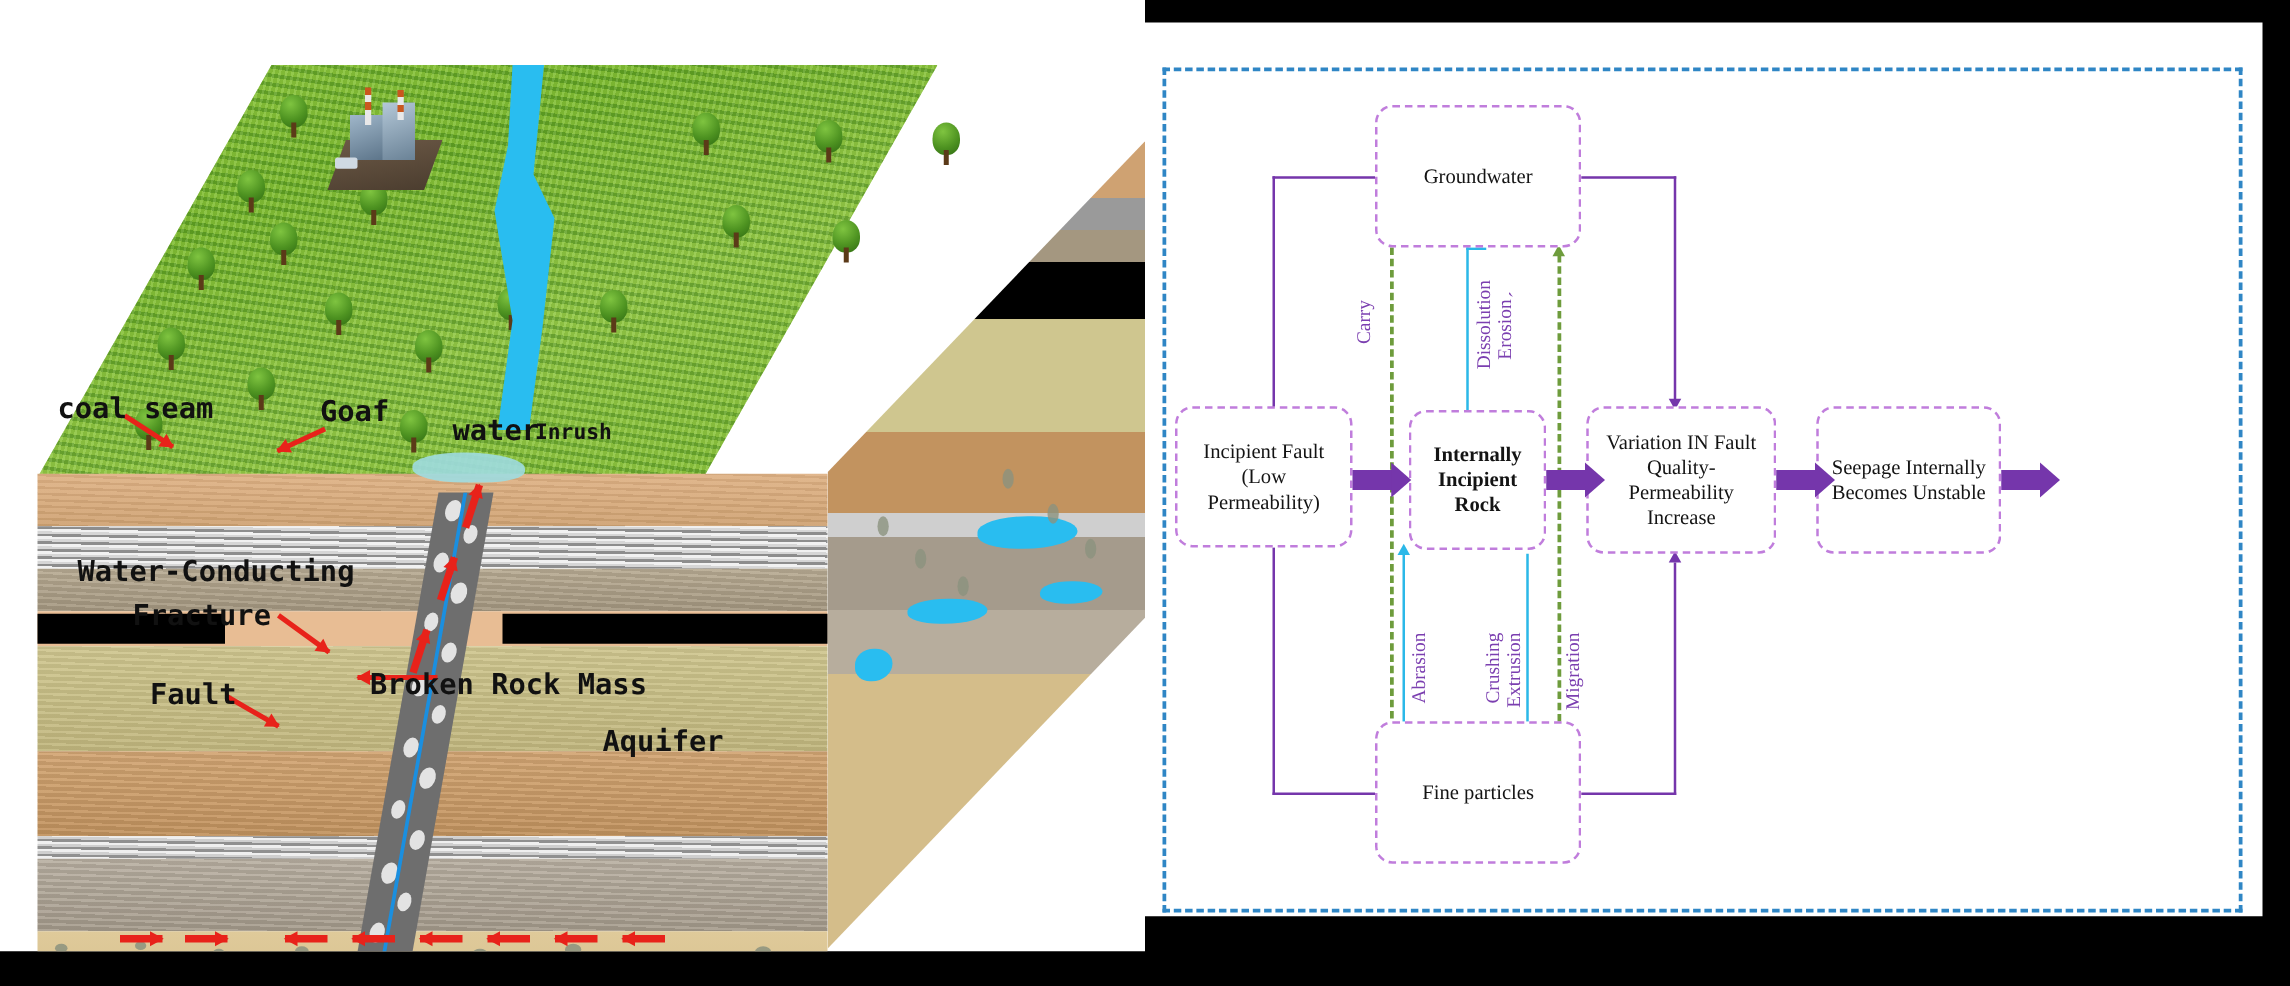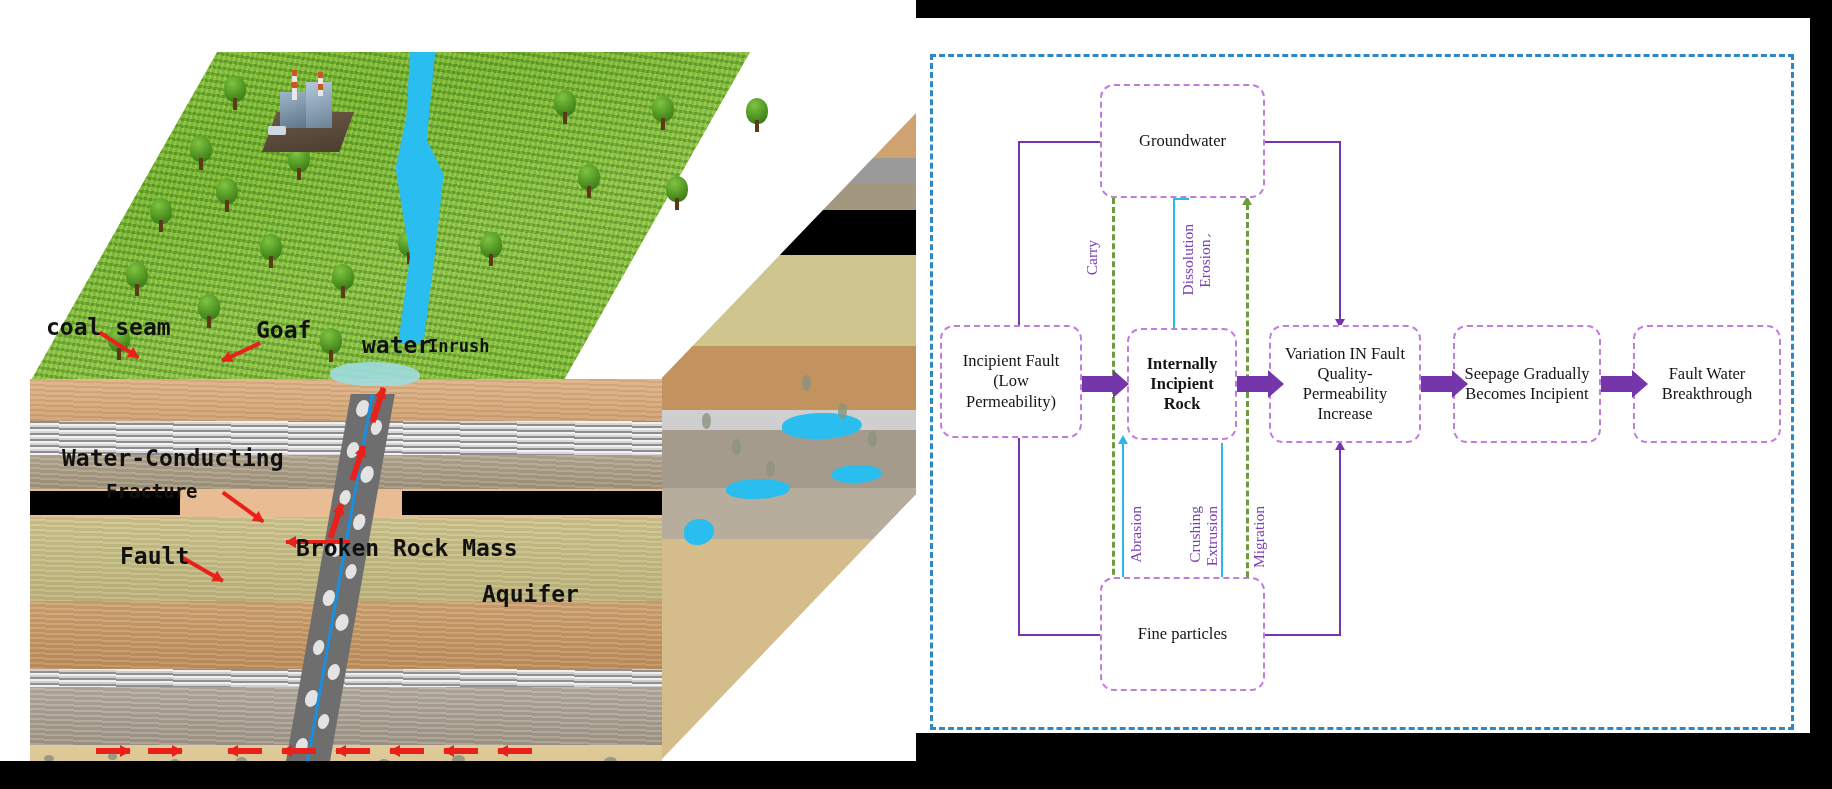--- a/index.html
+++ b/index.html
@@ -504,21 +504,21 @@
       <div class="r-arrow" style="left:336px;top:730px;width:34px;height:6px;transform:rotate(180deg);"></div>
       <div class="r-arrow" style="left:390px;top:730px;width:34px;height:6px;transform:rotate(180deg);"></div>
       <div class="r-arrow" style="left:444px;top:730px;width:34px;height:6px;transform:rotate(180deg);"></div>
       <div class="r-arrow" style="left:498px;top:730px;width:34px;height:6px;transform:rotate(180deg);"></div>
 
       <div class="geo-label" style="left:46px;  top:296px; font-size:23px;">coal seam</div>
       <div class="geo-label" style="left:256px; top:299px; font-size:23px;">Goaf</div>
       <div class="geo-label" style="left:362px; top:314px; font-size:23px;">water</div>
       <div class="geo-label" style="left:428px; top:318px; font-size:17px;">Inrush</div>
       <div class="geo-label" style="left:62px;  top:427px; font-size:23px;">Water-Conducting</div>
-      <div class="geo-label" style="left:106px; top:462px; font-size:19px;">Fracture</div>
+      <div class="geo-label" style="left:106px; top:462px; font-size:23px;">Fracture</div>
       <div class="geo-label" style="left:120px; top:525px; font-size:23px;">Fault</div>
       <div class="geo-label" style="left:296px; top:517px; font-size:23px;">Broken Rock Mass</div>
       <div class="geo-label" style="left:482px; top:563px; font-size:23px;">Aquifer</div>
     </div>
   </div>
 
   <div class="right-panel">
     <div class="white-card">
       <div class="blue-dash-frame"></div>
 
@@ -583,28 +583,24 @@
           <span>Rock</span>
         </div>
 
         <div class="node" style="left:353px; top:307px; width:152px; height:118px; flex-direction:column;">
           <span>Variation IN Fault</span>
           <span>Quality-Permeability</span>
           <span>Increase</span>
         </div>
 
         <div class="node" style="left:537px; top:307px; width:148px; height:118px; flex-direction:column;">
-          <span>Seepage Gradually</span>
-          <span>Becomes Incipient</span>
-        </div>
-
-        <div class="node" style="left:717px; top:307px; width:148px; height:118px; flex-direction:column;">
-          <span>Fault Water</span>
-          <span>Breakthrough</span>
-        </div>
+          <span>Seepage Internally</span>
+          <span>Becomes Unstable</span>
+        </div>
+
 
         <div class="node" style="left:184px; top:559px; width:165px; height:114px;">
           <span>Fine particles</span>
         </div>
 
       </div>
     </div>
   </div>
 
 </div>

